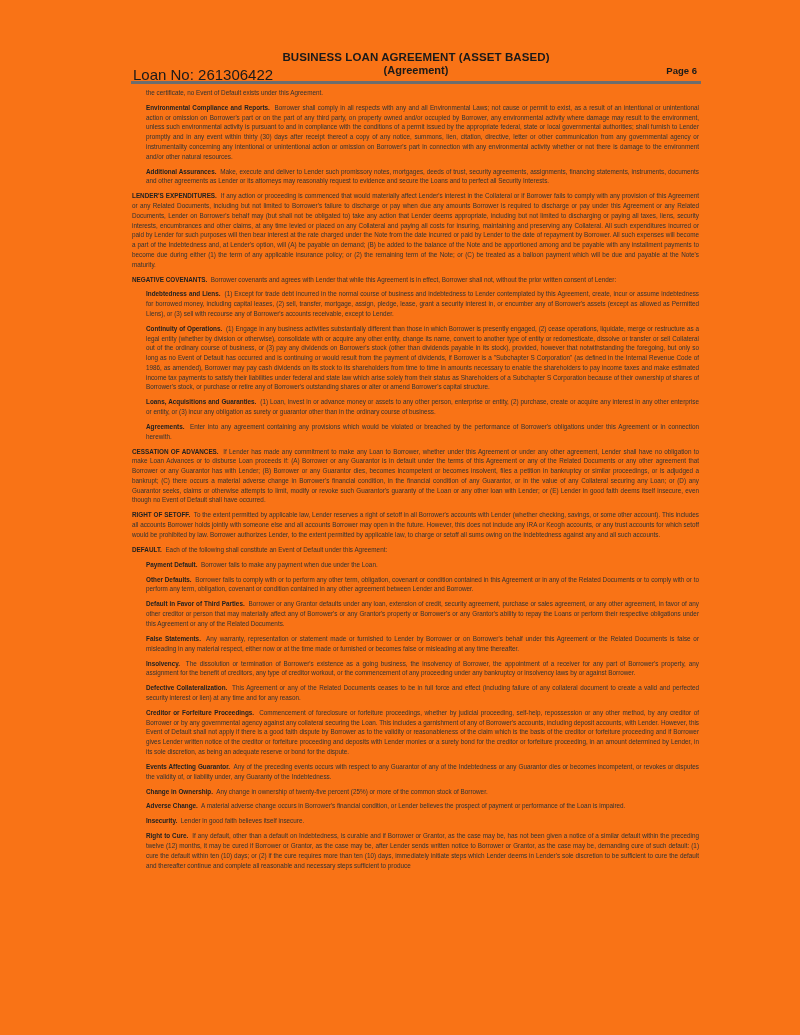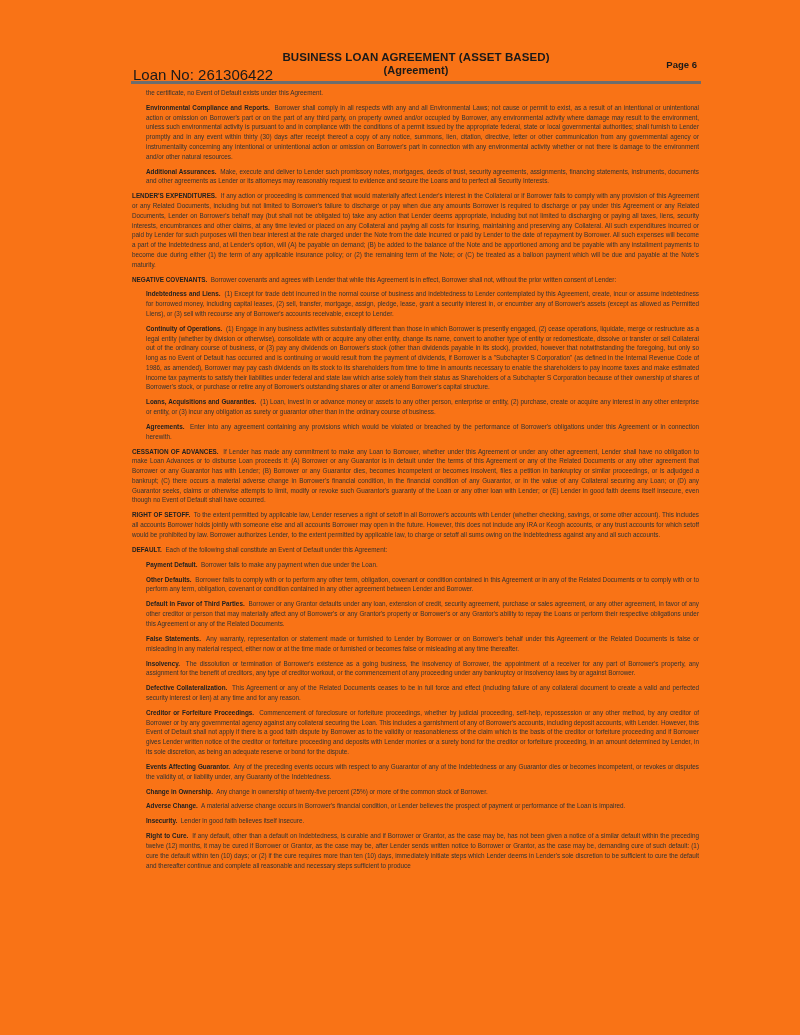--- a/index.html
+++ b/index.html
@@ -5,21 +5,21 @@
     html, body { margin: 0; padding: 0; background: #ffffff; }
     body { width: 800px; height: 1035px; position: relative; overflow: hidden;
       font-family: "Liberation Sans", sans-serif; color: #2a2a2a; }
     .page { position: absolute; left: 0; top: 0; width: 800px; height: 1035px; background: #f97316; }
     .header { position: absolute; left: 131px; top: 50px; width: 570px; height: 32px; }
     .title { position: absolute; left: 0; right: 0; top: 1px; text-align: center;
       font-size: 11.5px; font-weight: bold; color: #1a1a1a; line-height: 13px; letter-spacing: 0.1px; }
     .subtitle { position: absolute; left: 0; right: 0; top: 14px; text-align: center;
       font-size: 11px; font-weight: bold; color: #1a1a1a; line-height: 13px; }
     .loan-no { position: absolute; left: 2px; top: 16px; font-size: 15px; font-weight: normal; color: #1a1a1a; }
-    .page-no { position: absolute; right: 4px; top: 9px; font-size: 9.5px; font-weight: bold; color: #1a1a1a; }
+    .page-no { position: absolute; right: 4px; top: 15px; font-size: 9.5px; font-weight: bold; color: #1a1a1a; }
     .rule { position: absolute; left: 131px; top: 81px; width: 570px; height: 3px; background: #6d6d6d; }
     .body { position: absolute; left: 132px; top: 88px; width: 567px;
       font-size: 6.35px; line-height: 9.75px; text-align: justify; color: #333; }
     .p { margin: 0 0 5.2px 0; }
     .p.ind { margin-left: 14px; }
     .h { font-weight: bold; color: #222; }
   </style>
 </head>
 <body>
 

